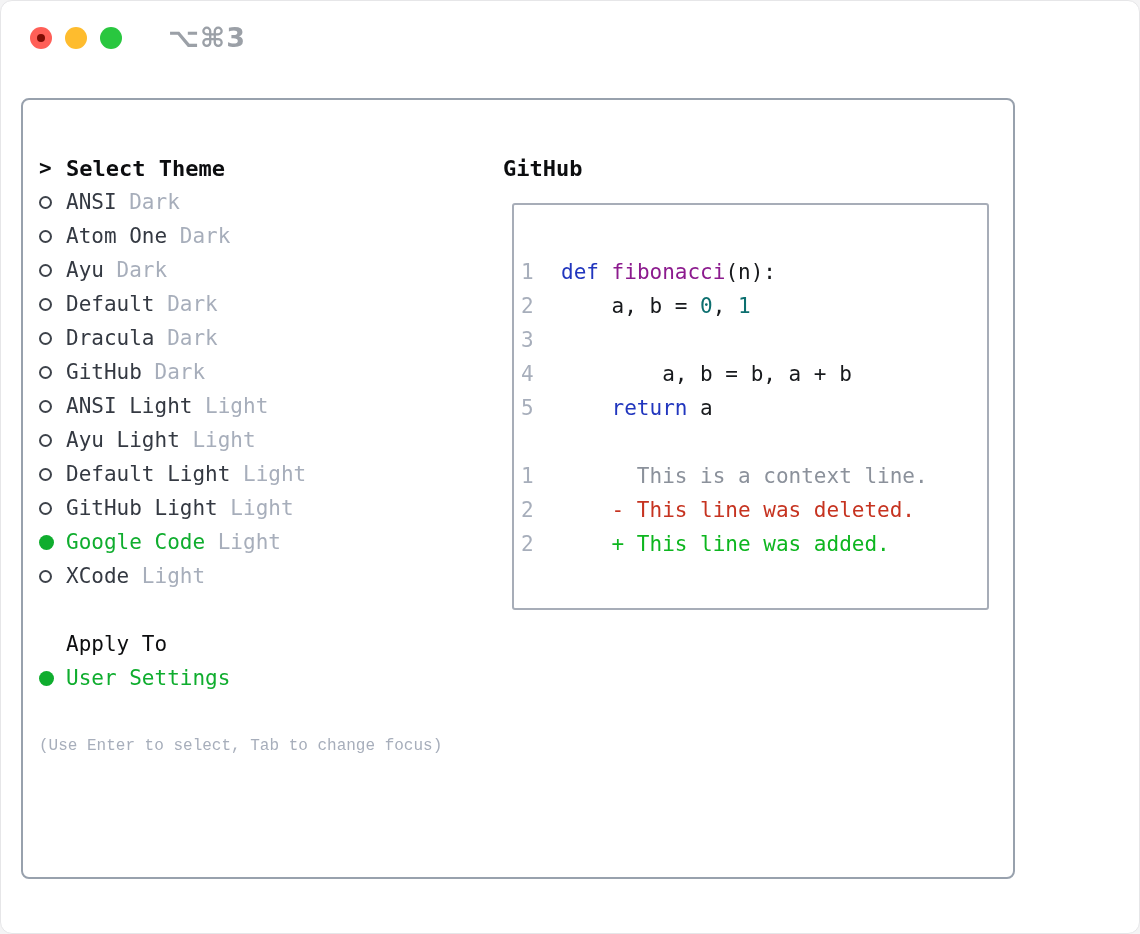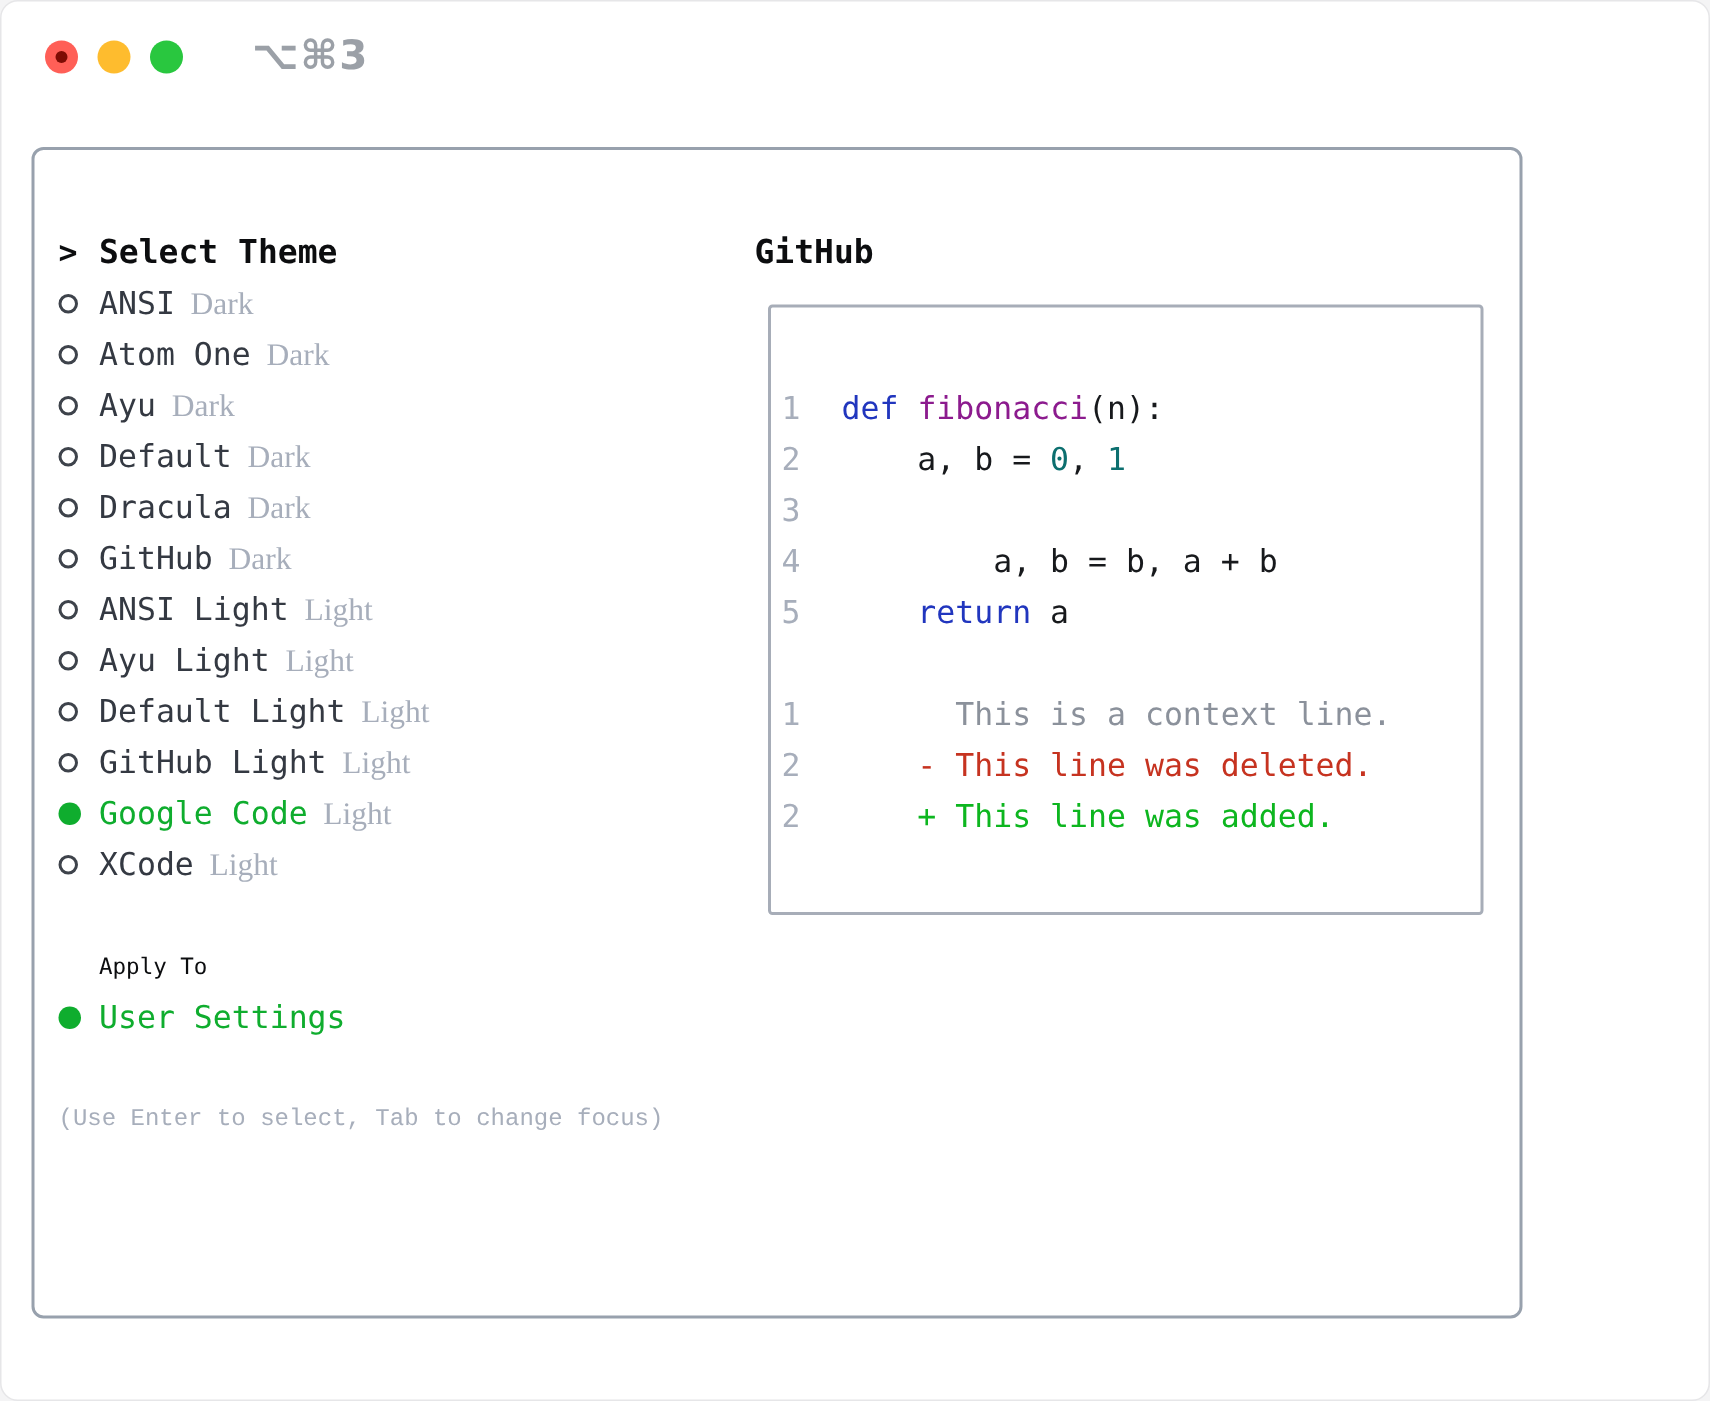--- a/index.html
+++ b/index.html
@@ -33,22 +33,22 @@
   }
   .left-col{position:absolute; left:16px; top:51px;}
   .row{height:34px; display:flex; align-items:center; font-size:21px; color:var(--dark);}
   .bullet-slot{width:27px; flex:none; display:flex; align-items:center;}
   .circle{width:13px; height:13px; box-sizing:border-box; border:2px solid #3e434b; border-radius:50%;}
   .circle.sel{width:15px; height:15px; border:none; background:var(--green);}
   .prompt{font-weight:bold; color:var(--black); font-size:21px;}
   .hdr{font-weight:bold; color:var(--black); font-size:22px;}
   .name{white-space:pre;}
   .row.selected .name{color:var(--green);}
-  .variant{color:var(--muted); margin-left:1ch; white-space:pre;font-family:Liberation Serif, serif;}
-  .apply-hdr{color:var(--black); font-size:15px;}
+  .variant{color:var(--muted); margin-left:1ch; white-space:pre;}
+  .apply-hdr{color:var(--black); font-size:21px;}
   .gap-row{height:34px;}
   .hint{width:420px; line-height:34px; font-size:16px; color:var(--muted);font-family:Liberation Mono, monospace;}
   
   .preview-label{position:absolute; left:480px; top:51px;}
   .preview-box{
     position:absolute; left:489px; top:103px; width:477px; height:407px;
     box-sizing:border-box; border:2px solid var(--box-border); border-radius:3px;
     padding:50px 0 0 7px; overflow:hidden;
   }
   .code-line{height:34px; display:flex; align-items:center; font-size:21px;}

